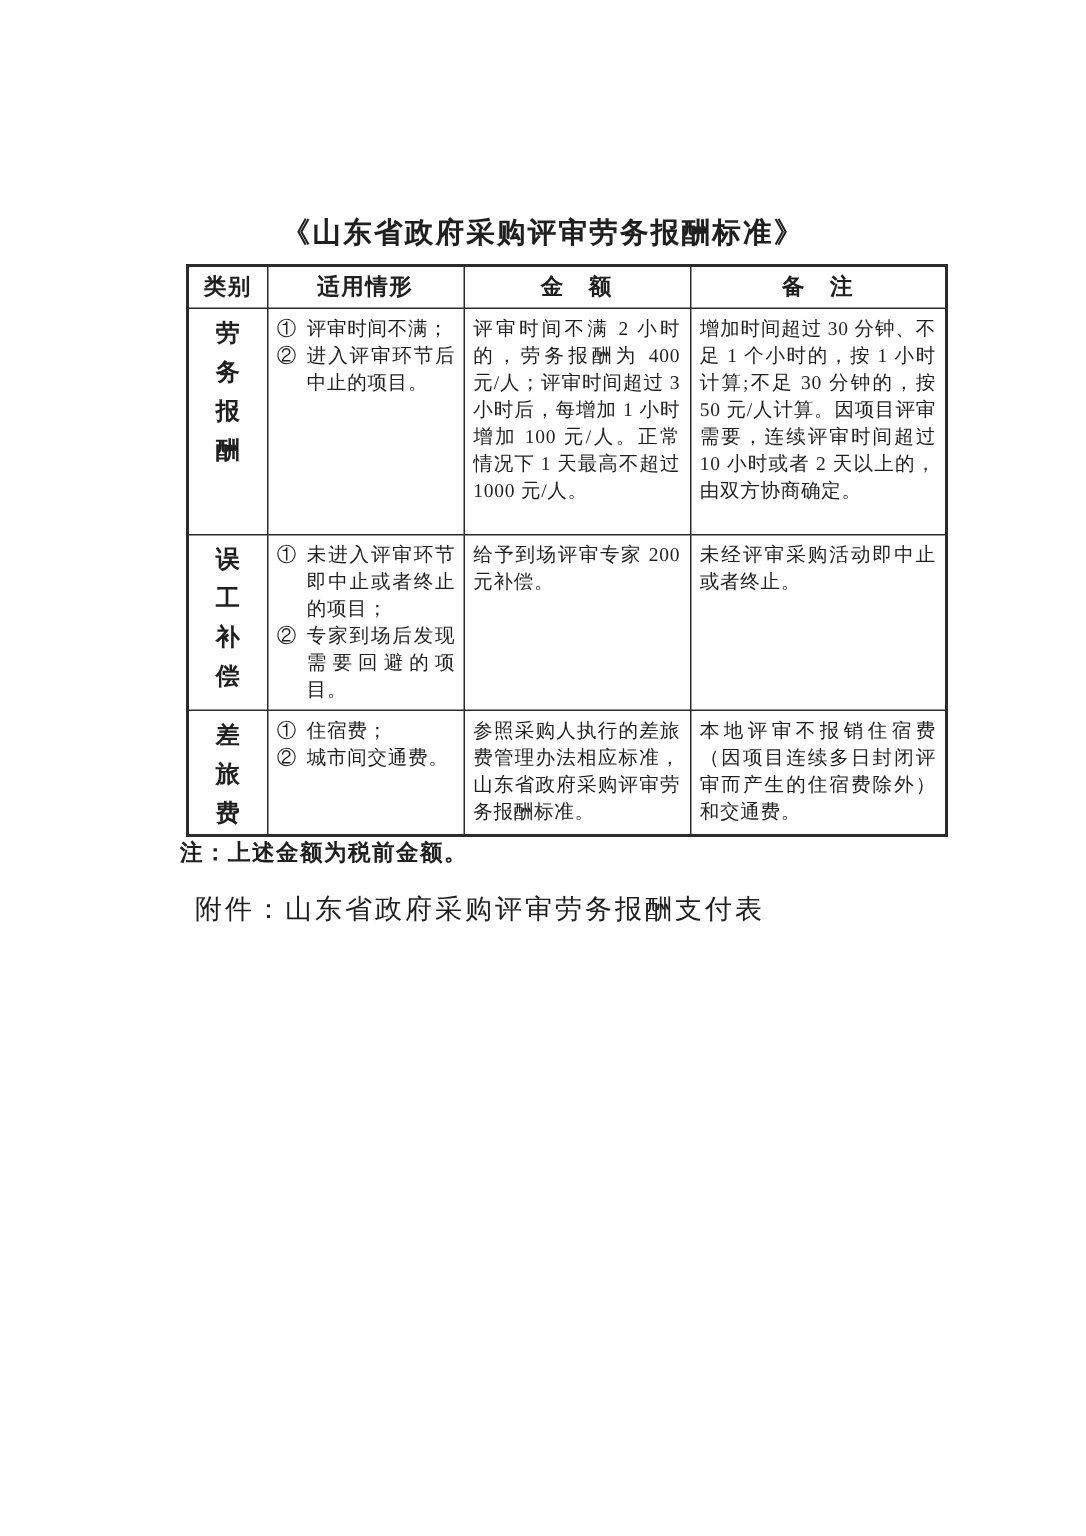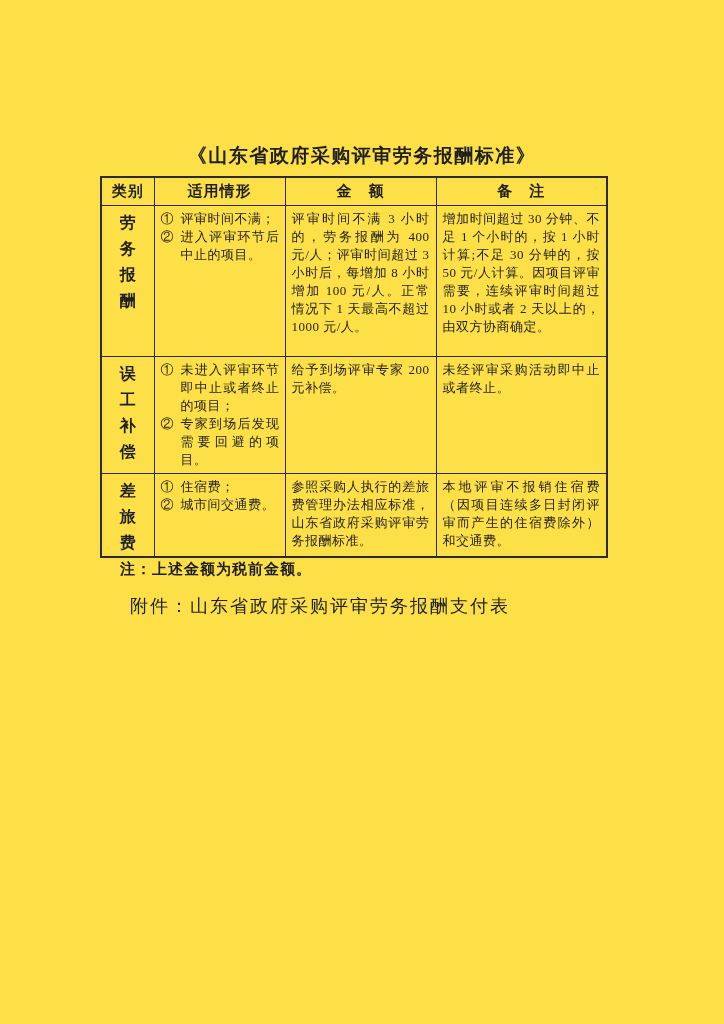--- a/index.html
+++ b/index.html
@@ -2,39 +2,39 @@
 <html lang="zh"><head>
 <meta charset="utf-8">
 <style>
   * { margin: 0; padding: 0; box-sizing: border-box; }
   html, body { background: #e8e8e8; }
   .page {
     position: relative;
     width: 724px;
     height: 1024px;
     margin: 0 auto;
-    background: #fde047;
+    background: #ffffff;
     font-family: "Liberation Serif", "DejaVu Serif", serif;
     color: #1f1f1f;
     overflow: hidden;
   }
   .doc-title {
     position: absolute;
     top: 143px;
     left: 0;
     width: 724px;
     text-align: center;
     font-size: 19px;
     font-weight: 700;
     letter-spacing: 1.5px;
     line-height: 26px;
   }
   table.standards {
     position: absolute;
-    left: 100px;
+    left: 124px;
     top: 176px;
     width: 506px;
     border-collapse: collapse;
     table-layout: fixed;
     border: 2px solid #2b2b2b;
   }
   table.standards col.c1 { width: 53px; }
   table.standards col.c2 { width: 131px; }
   table.standards col.c3 { width: 151px; }
   table.standards col.c4 { width: 171px; }
@@ -145,21 +145,21 @@
           <td class="sit-cell">
             <div class="sit-item">
               <span class="sit-marker">①</span>
               <span class="sit-text">评审时间不满；</span>
             </div>
             <div class="sit-item">
               <span class="sit-marker">②</span>
               <span class="sit-text">进入评审环节后中止的项目。</span>
             </div>
           </td>
-          <td class="amount-cell">评审时间不满 3 小时的，劳务报酬为 400 元/人；评审时间超过 3 小时后，每增加 8 小时增加 100 元/人。正常情况下 1 天最高不超过 1000 元/人。</td>
+          <td class="amount-cell">评审时间不满 2 小时的，劳务报酬为 400 元/人；评审时间超过 3 小时后，每增加 1 小时增加 100 元/人。正常情况下 1 天最高不超过 1000 元/人。</td>
           <td class="remark-cell">增加时间超过 30 分钟、不足 1 个小时的，按 1 小时计算;不足 30 分钟的，按 50 元/人计算。因项目评审需要，连续评审时间超过 10 小时或者 2 天以上的，由双方协商确定。</td>
         </tr>
         <tr>
           <td class="cat-cell">
             <div class="cat-char">误</div>
             <div class="cat-char">工</div>
             <div class="cat-char">补</div>
             <div class="cat-char">偿</div>
           </td>
           <td class="sit-cell">

